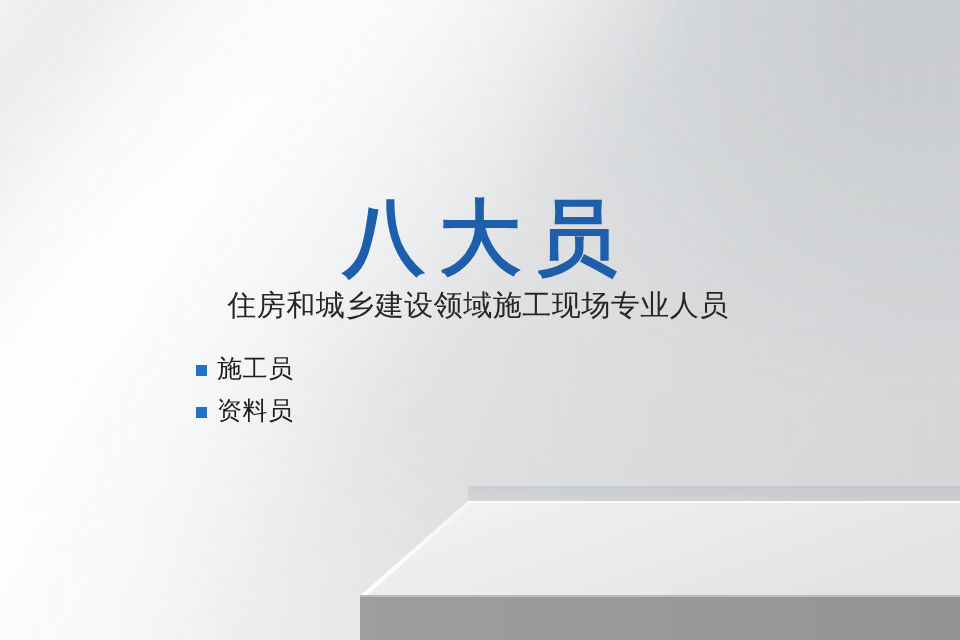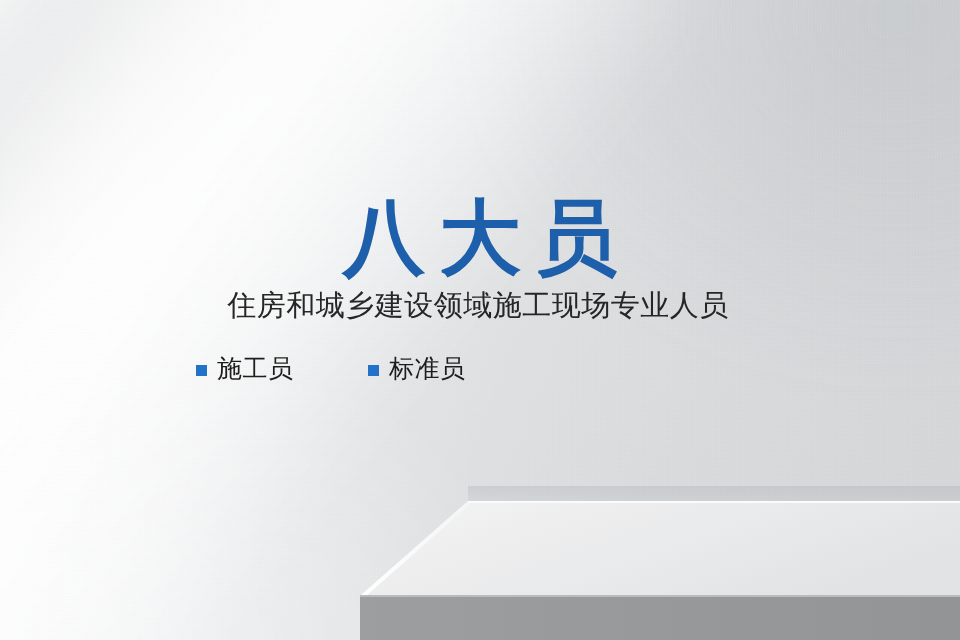--- a/index.html
+++ b/index.html
@@ -231,25 +231,25 @@
 
     <div class="subtitle">住房和城乡建设领域施工现场专业人员</div>
 
     <div class="roles">
 
       <div class="role-row">
         <div class="role-item">
           <span class="role-bullet"></span>
           <span class="role-label">施工员</span>
         </div>
+      </div>
+
+      <div class="role-row">
         <div class="role-item">
           <span class="role-bullet"></span>
-          <span class="role-label">标准员</span>
+          <span class="role-label">资料员</span>
         </div>
       </div>
 
-      <div class="role-row">
-      </div>
-
     </div>
   </div>
 
 </div>
 
 </body></html>

